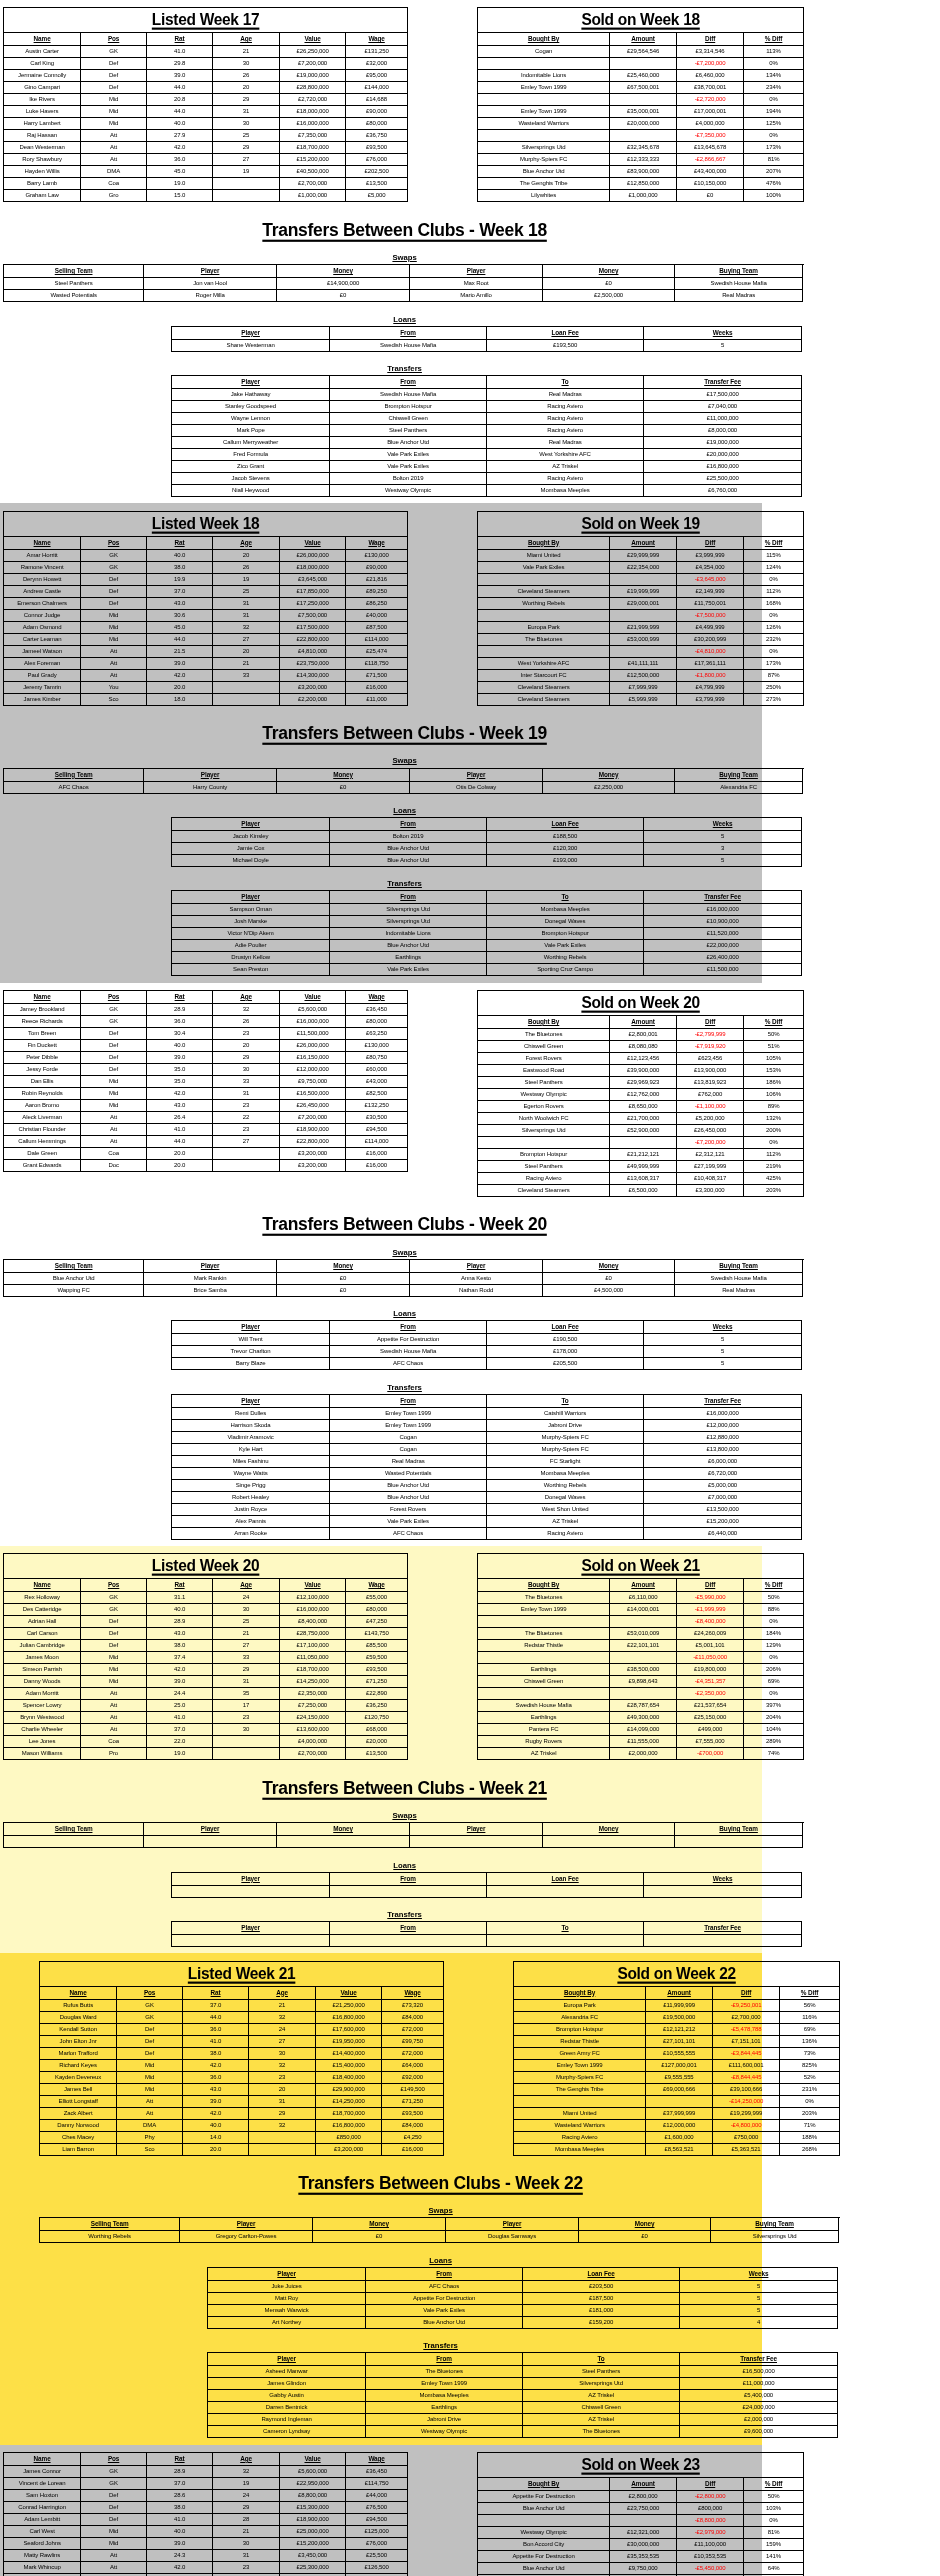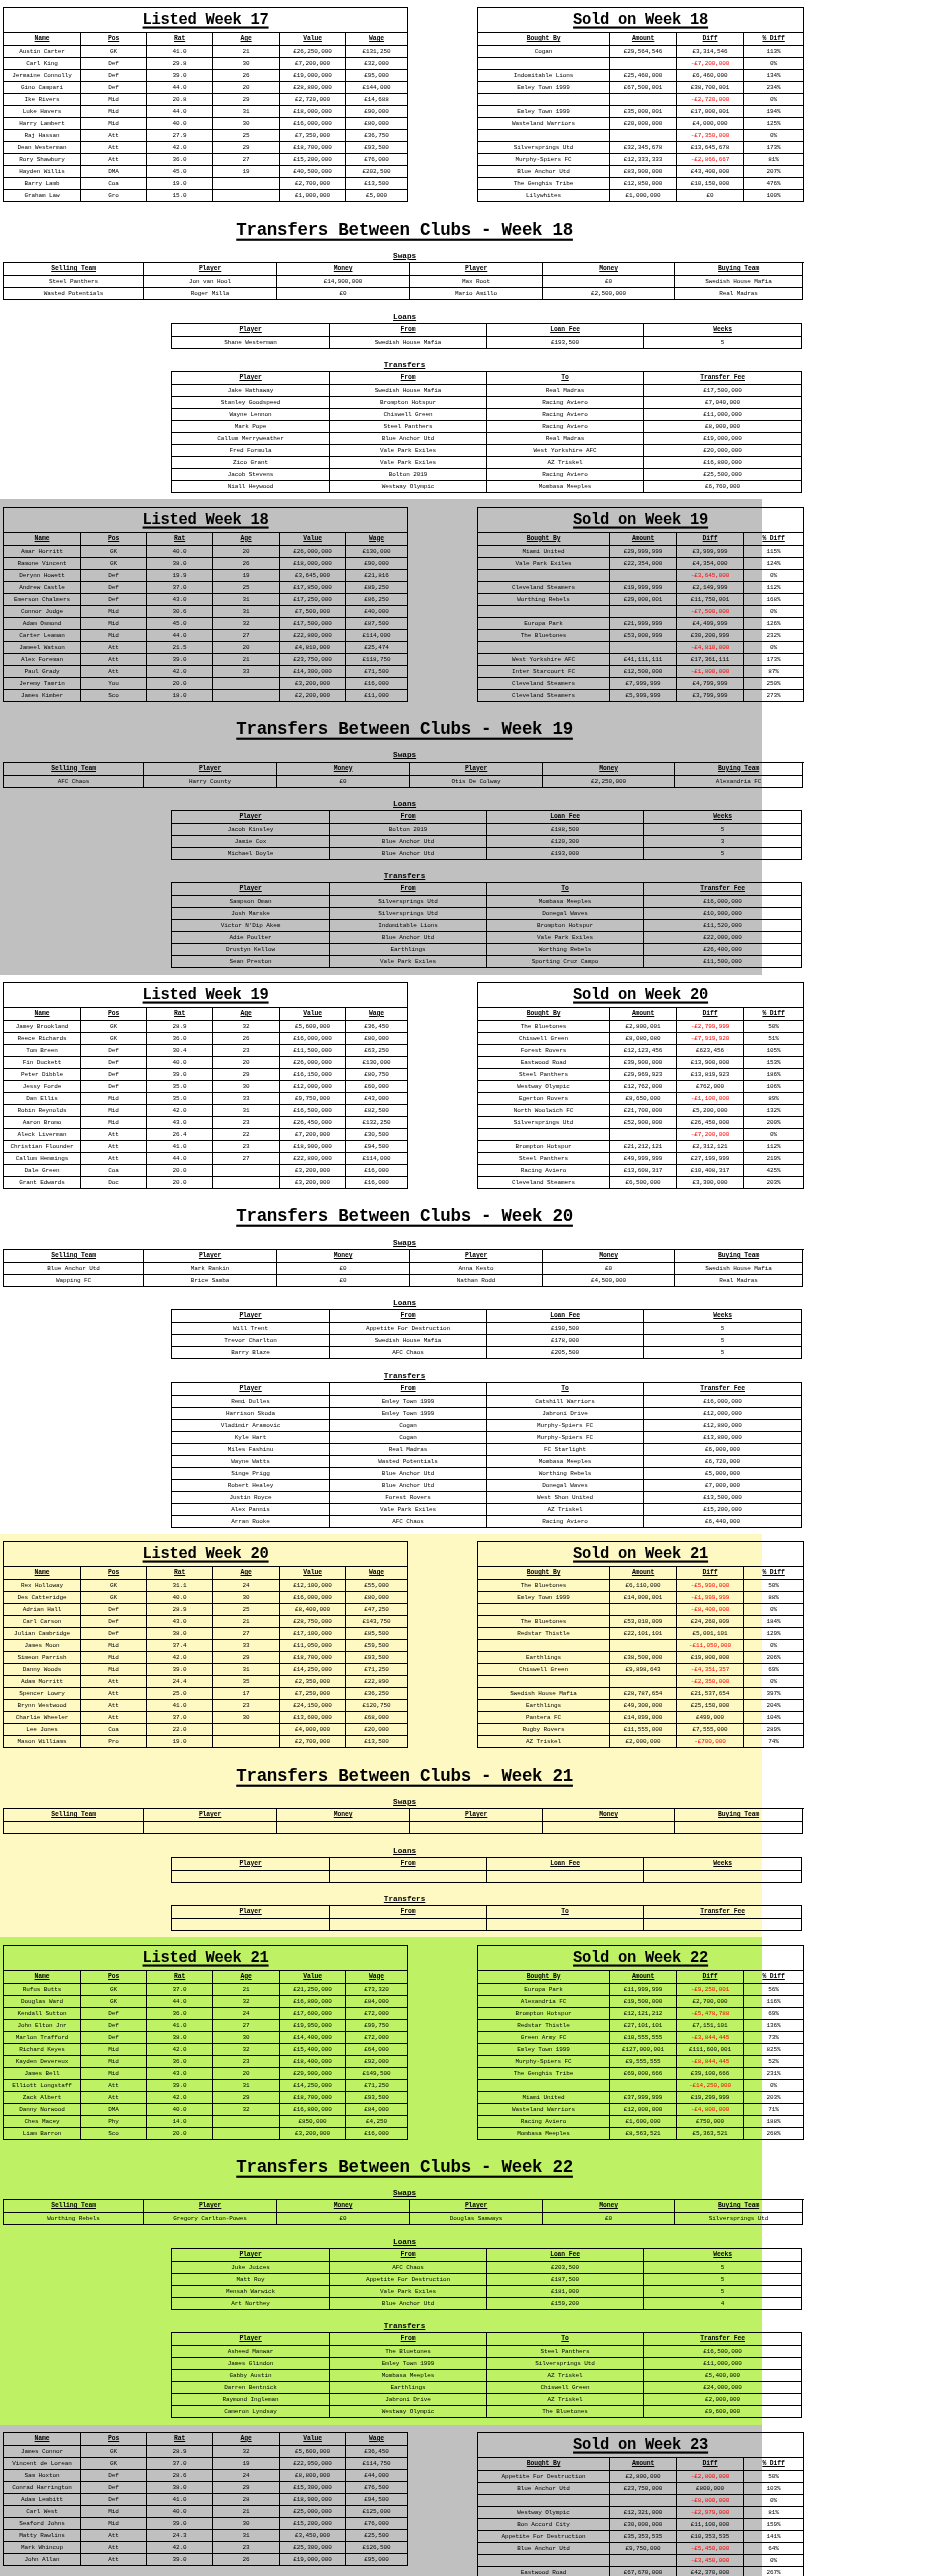--- a/index.html
+++ b/index.html
@@ -1,17 +1,17 @@
 <!DOCTYPE html>
 <html style="font-size:8.2px"><head>
 <meta charset="utf-8">
 <style>
   html,body{margin:0;padding:0;background:#fff;font-family:"Liberation Sans",sans-serif;color:#000;}
   .page{width:940px;height:3168px;overflow:hidden;position:relative;background:#fff;}
-  .group{width:762px;padding:7.2px 0 6.2px 0;box-sizing:border-box;font-family:Liberation Mono, monospace;}
+  .group{width:762px;padding:7.2px 0 6.2px 0;box-sizing:border-box;}
   .pair{display:flex;align-items:flex-start;}
   .tbl{border-top:1px solid #000;border-left:1px solid #000;background:transparent;}
   .listed{width:405px;margin-left:3.1px;}
   .sold{width:326px;margin-left:69px;}
   .swaps{width:800px;}
   .four{width:630px;margin-left:168px;}
   .twrap{width:803px;margin-left:3.1px;}
   .row{display:grid;}
   .c{box-sizing:border-box;border-right:0.5px solid #000;border-bottom:0.5px solid #000;
      height:12px;line-height:11.3px;font-size:6px;letter-spacing:-0.1px;text-align:center;
@@ -650,23 +650,20 @@
             <div class="c">Vale Park Exiles</div>
             <div class="c">Sporting Cruz Campo</div>
             <div class="c">£11,500,000</div>
           </div>
         </div>
       </div>
     </section>
     <section class="group" style="background: rgb(255, 255, 255);">
       <div class="pair">
         <div class="tbl listed">
-          <div class="trow">
-            <span class="title-text">Listed Week 19</span>
-          </div>
           <div class="row" style="grid-template-columns: 77px 66px 66px 67px 66px 62px;">
             <div class="c h">Name</div>
             <div class="c h">Pos</div>
             <div class="c h">Rat</div>
             <div class="c h">Age</div>
             <div class="c h">Value</div>
             <div class="c h">Wage</div>
           </div>
           <div class="row" style="grid-template-columns: 77px 66px 66px 67px 66px 62px;">
             <div class="c">Jamey Brookland</div>
@@ -1279,21 +1276,21 @@
           </div>
           <div class="row" style="grid-template-columns: 158px 157px 157px 158px;">
             <div class="c"></div>
             <div class="c"></div>
             <div class="c"></div>
             <div class="c"></div>
           </div>
         </div>
       </div>
     </section>
-    <section class="group" style="background: #bef264;">
+    <section class="group" style="background: #fde047; padding-left: 36px;">
       <div class="pair">
         <div class="tbl listed">
           <div class="trow">
             <span class="title-text">Listed Week 21</span>
           </div>
           <div class="row" style="grid-template-columns: 77px 66px 66px 67px 66px 62px;">
             <div class="c h">Name</div>
             <div class="c h">Pos</div>
             <div class="c h">Rat</div>
             <div class="c h">Age</div>

